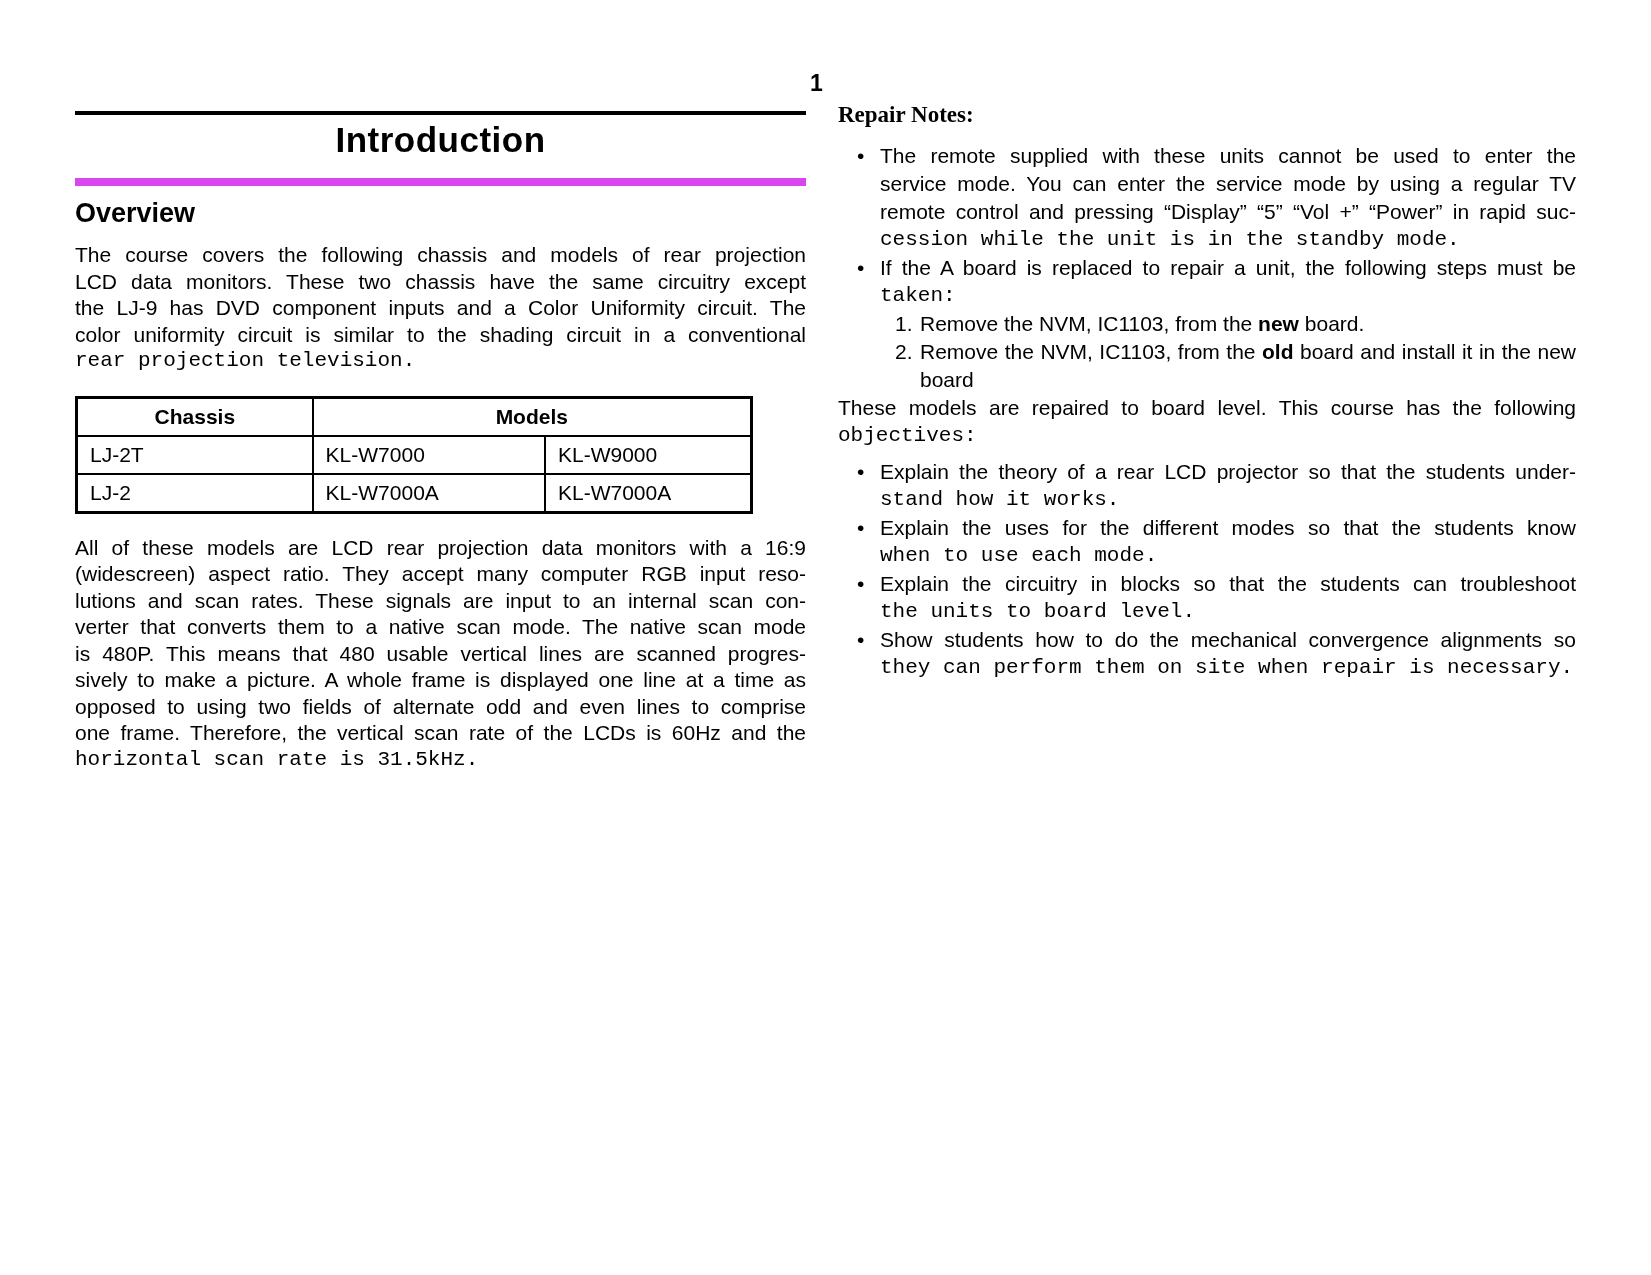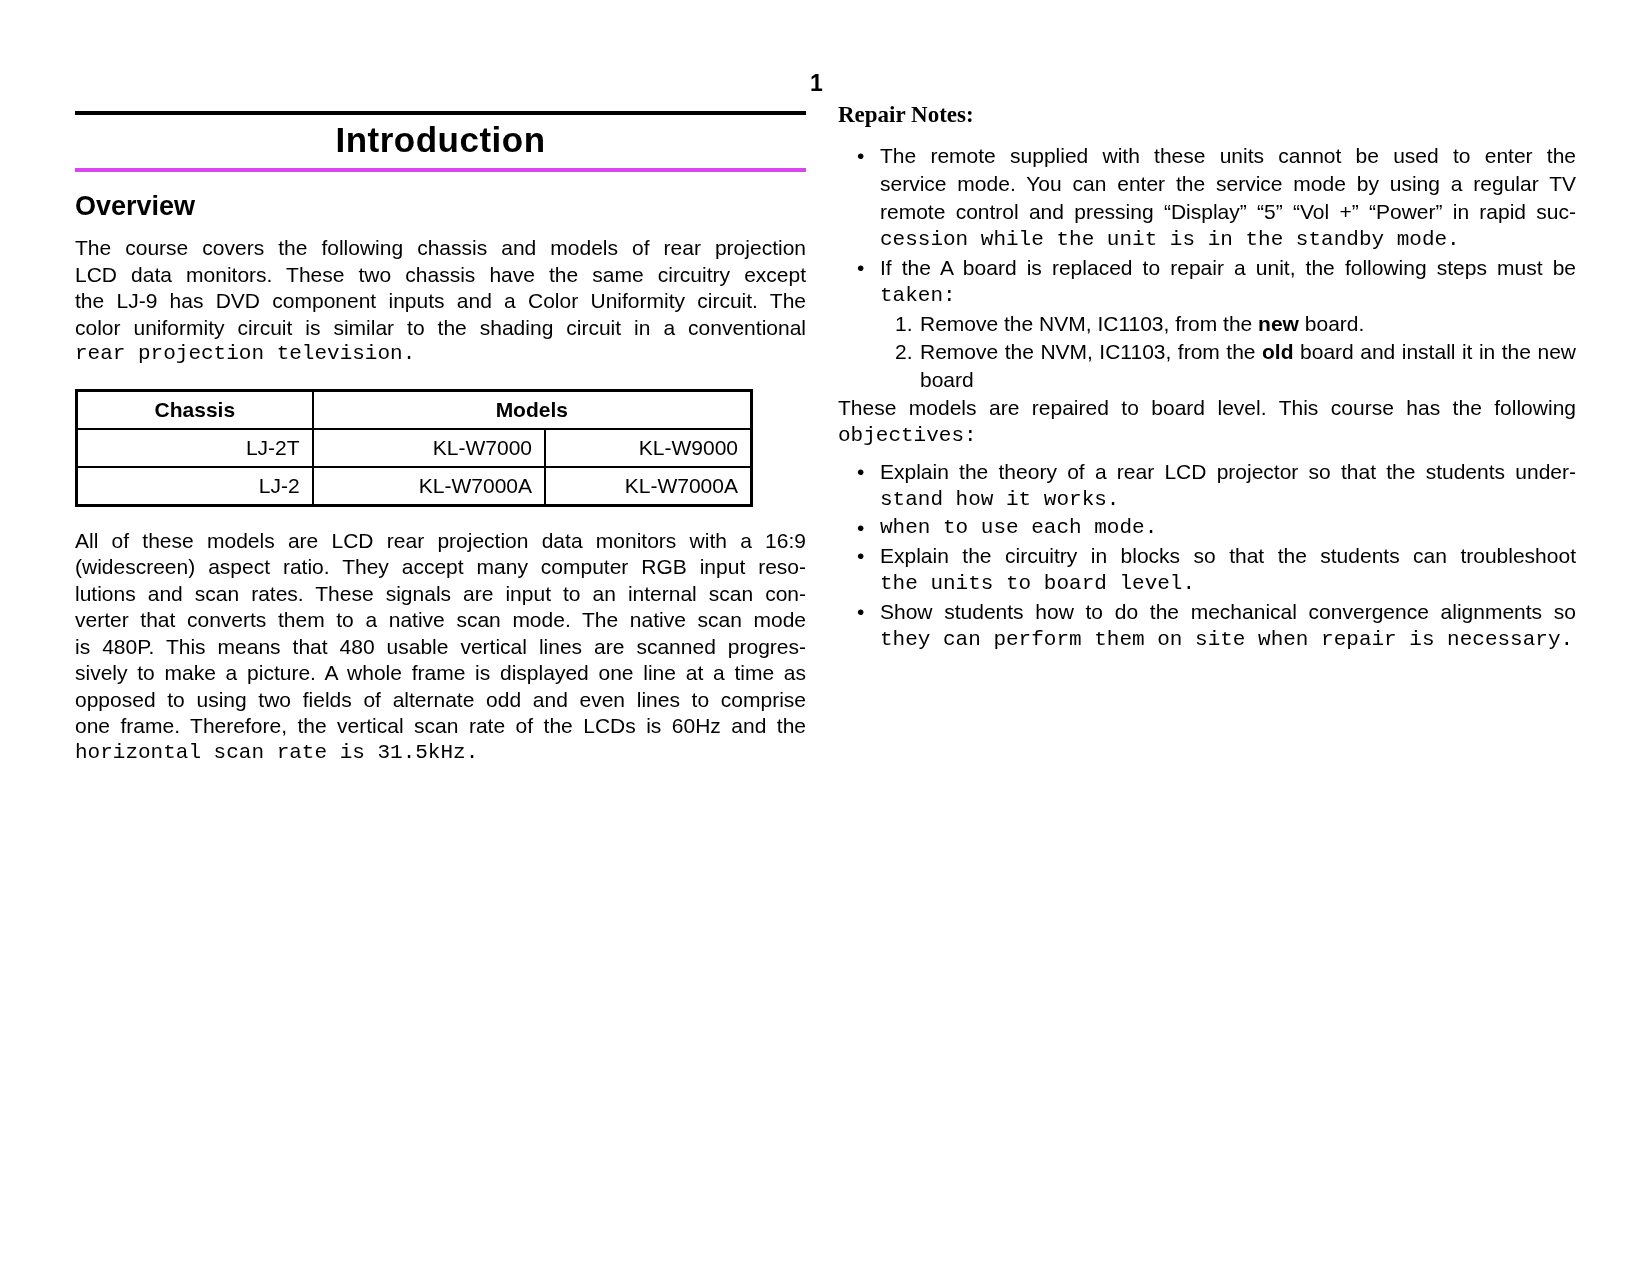--- a/index.html
+++ b/index.html
@@ -13,37 +13,37 @@
   .page { position: relative; width: 1651px; height: 1275px; background: #ffffff; }
 
   .page-number {
     position: absolute; left: 810px; top: 70px;
     font-size: 23px; font-weight: 700;
   }
 
   
   .col-left { position: absolute; left: 75px; top: 111px; width: 731px; }
   .title-block {
-    border-top: 4px solid #000; border-bottom: 4px solid #d946ef;
-    padding: 5px 0 8px 0;
+    border-top: 4px solid #000; border-bottom: 8px solid #d946ef;
+    padding: 5px 0 18px 0;
   }
   .title-block h1 {
     margin: 0; text-align: center;
     font-size: 35px; font-weight: 700; letter-spacing: 0.5px;
   }
-  h2.section-heading { font-size: 27px; font-weight: 700; margin: 19px 0 0 0; }
+  h2.section-heading { font-size: 27px; font-weight: 700; margin: 12px 0 0 0; }
   .col-left .para { font-size: 21px; line-height: 26.5px; margin-top: 13px; }
 
   table.models-table {
     border-collapse: collapse; width: 678px; margin-top: 21px;
     border: 3px solid #000;
   }
   table.models-table th, table.models-table td { border: 2px solid #000; font-size: 21px; }
   table.models-table th { font-weight: 700; text-align: center; padding: 6px 8px; }
-  table.models-table td { text-align: right; padding: 6px 12px; }
+  table.models-table td { text-align: left; padding: 6px 12px; }
   col.c1 { width: 252px; } col.c2 { width: 247px; } col.c3 { width: 218px; }
 
   
   .col-right { position: absolute; left: 838px; top: 101px; width: 738px; font-size: 21px; line-height: 28px; }
   .col-right h3.repair-heading { font-size: 23px; font-weight: 700; margin: 0 0 13px 0; line-height: 28px; font-family: Liberation Serif, serif; }
   .col-right h2.section-heading { margin: 5px 0 7px 0; line-height: 34px; }
   .bullet { display: flex; }
   .bullet .marker { flex: 0 0 23px; margin-left: 19px; }
   .bullet .content { flex: 1; min-width: 0; }
   .step { display: flex; }
@@ -159,20 +159,21 @@
       <div class="bullet">
         <div class="marker">•</div>
         <div class="content">
             <div class="tline">Explain the theory of a rear LCD projector so that the students under-</div>
             <div class="tline last">stand how it works.</div>
           </div>
       </div>
       <div class="bullet">
         <div class="marker">•</div>
         <div class="content">
+            <div class="tline">Explain the uses for the different modes so that the students know</div>
             <div class="tline last">when to use each mode.</div>
           </div>
       </div>
       <div class="bullet">
         <div class="marker">•</div>
         <div class="content">
             <div class="tline">Explain the circuitry in blocks so that the students can troubleshoot</div>
             <div class="tline last">the units to board level.</div>
           </div>
       </div>

